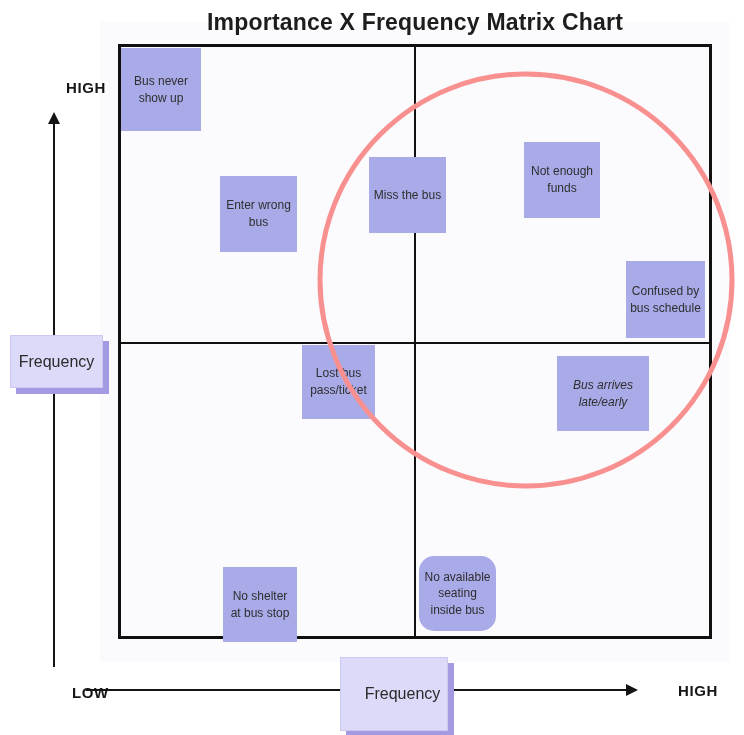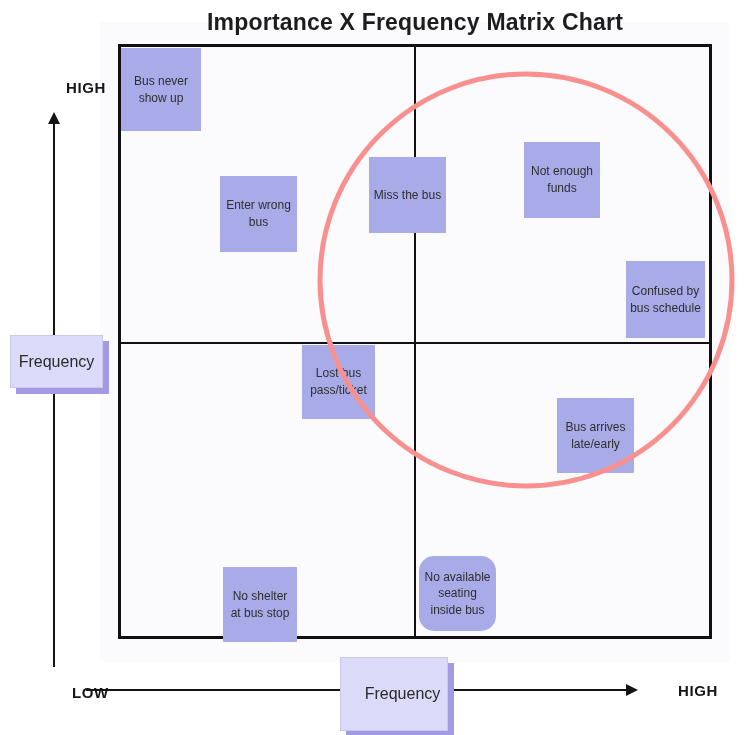--- a/index.html
+++ b/index.html
@@ -110,21 +110,21 @@
   </div>
       <div class="note" style="left: 369px; top: 157px; width: 77px; height: 76px;">
     <span>Miss the bus</span>
   </div>
       <div class="note" style="left: 626px; top: 261px; width: 79px; height: 77px;">
     <span>Confused by bus schedule</span>
   </div>
       <div class="note" style="left: 302px; top: 345px; width: 73px; height: 74px;">
     <span>Lost bus pass/ticket</span>
   </div>
-      <div class="note" style="left: 557px; top: 398px; width: 77px; height: 75px;">
+      <div class="note" style="left: 557px; top: 356px; width: 92px; height: 75px; font-style: italic;">
     <span>Bus arrives late/early</span>
   </div>
       <div class="note" style="left: 223px; top: 559px; width: 74px; height: 75px; margin-top: 8px;">
     <span>No shelter at bus stop</span>
   </div>
       <div class="note" style="left: 419px; top: 556px; width: 77px; height: 75px; border-radius: 15px;">
     <span>No available seating inside bus</span>
   </div>
     </div>
 

